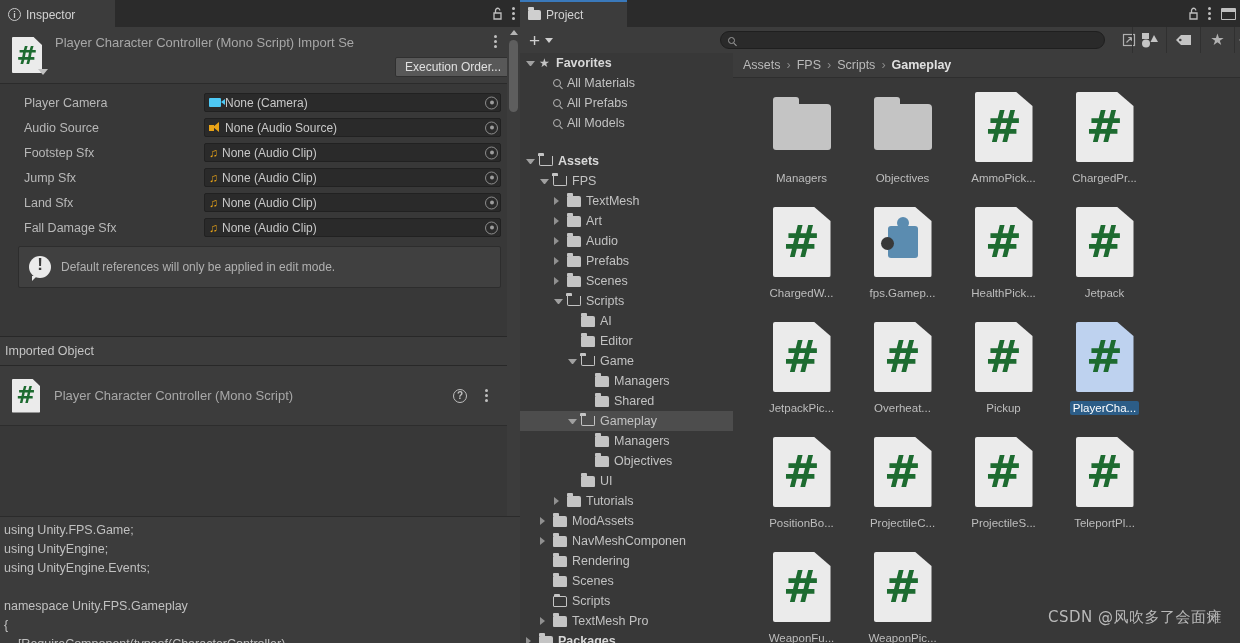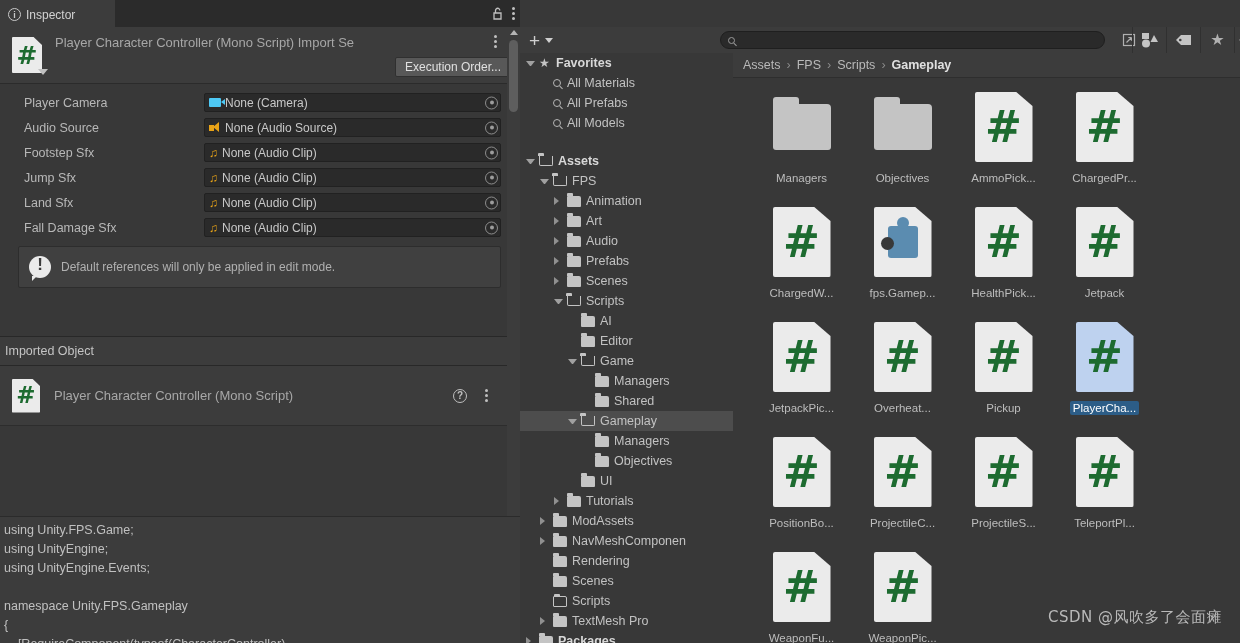--- a/index.html
+++ b/index.html
@@ -318,20 +318,42 @@
 
       <div class="v-scroll" style="right:0;top:0;height:489px;">
         <span class="arrow-up"></span>
         <div class="thumb" style="top:13px;height:72px;"></div>
       </div>
     </div>
   </div>
 
   <div class="panel" id="project">
 
+    <div class="tabstrip" id="proj-tabstrip">
+      <div class="tab active-blue" style="width:107px;">
+        <span style="display:inline-block;width:13px;height:10px;background:#cfcfcf;border-radius:1px 2px 1px 1px;position:relative;">
+          <span style="position:absolute;left:0;top:-2.5px;width:6px;height:3px;background:#cfcfcf;border-radius:1px 1px 0 0;display:block;"></span>
+        </span>
+        <span class="tab-label">Project</span>
+      </div>
+      <div class="tab-icons">
+        <span style="display:block;width:11px;height:13px;">
+          <svg width="11" height="13" viewBox="0 0 11 13">
+              <path d="M2 6 h7 v6 h-7 z" fill="none" stroke="#c0c0c0" stroke-width="1.3"></path>
+              <path d="M3.5 6 V3.4 A2.1 2.1 0 0 1 7.8 3.4" fill="none" stroke="#c0c0c0" stroke-width="1.3"></path>
+            </svg>
+        </span>
+        <span class="kebab">
+            <i></i>
+            <i></i>
+            <i></i>
+          </span>
+        <span style="display:block;width:15px;height:12px;border:1.5px solid #c0c0c0;border-top-width:4px;border-radius:1px;"></span>
+      </div>
+    </div>
 
     <div class="proj-toolbar">
       <span class="plus-ic">+</span>
       <span class="caret-dn"></span>
 
       <div class="searchbox">
         <span class="mag"></span>
         <input type="text" style="background: transparent; border: none; outline: none; color: rgb(200, 200, 200); font-size: 11.5px; width: 340px; margin-left: 5px; font-family: &quot;Liberation Sans&quot;, sans-serif;" placeholder="">
       </div>
 
@@ -401,21 +423,21 @@
         <div class="tree-row">
           <span style="display:inline-block;width:20px;flex:0 0 auto;"></span>
           <span class="tri"></span>
           <span class="fold open"></span>
           <span class="">FPS</span>
         </div>
         <div class="tree-row">
           <span style="display:inline-block;width:34px;flex:0 0 auto;"></span>
           <span class="tri closed"></span>
           <span class="fold"></span>
-          <span class="">Animation</span>
+          <span class="">TextMesh</span>
         </div>
         <div class="tree-row">
           <span style="display:inline-block;width:34px;flex:0 0 auto;"></span>
           <span class="tri closed"></span>
           <span class="fold"></span>
           <span class="">Art</span>
         </div>
         <div class="tree-row">
           <span style="display:inline-block;width:34px;flex:0 0 auto;"></span>
           <span class="tri closed"></span>

